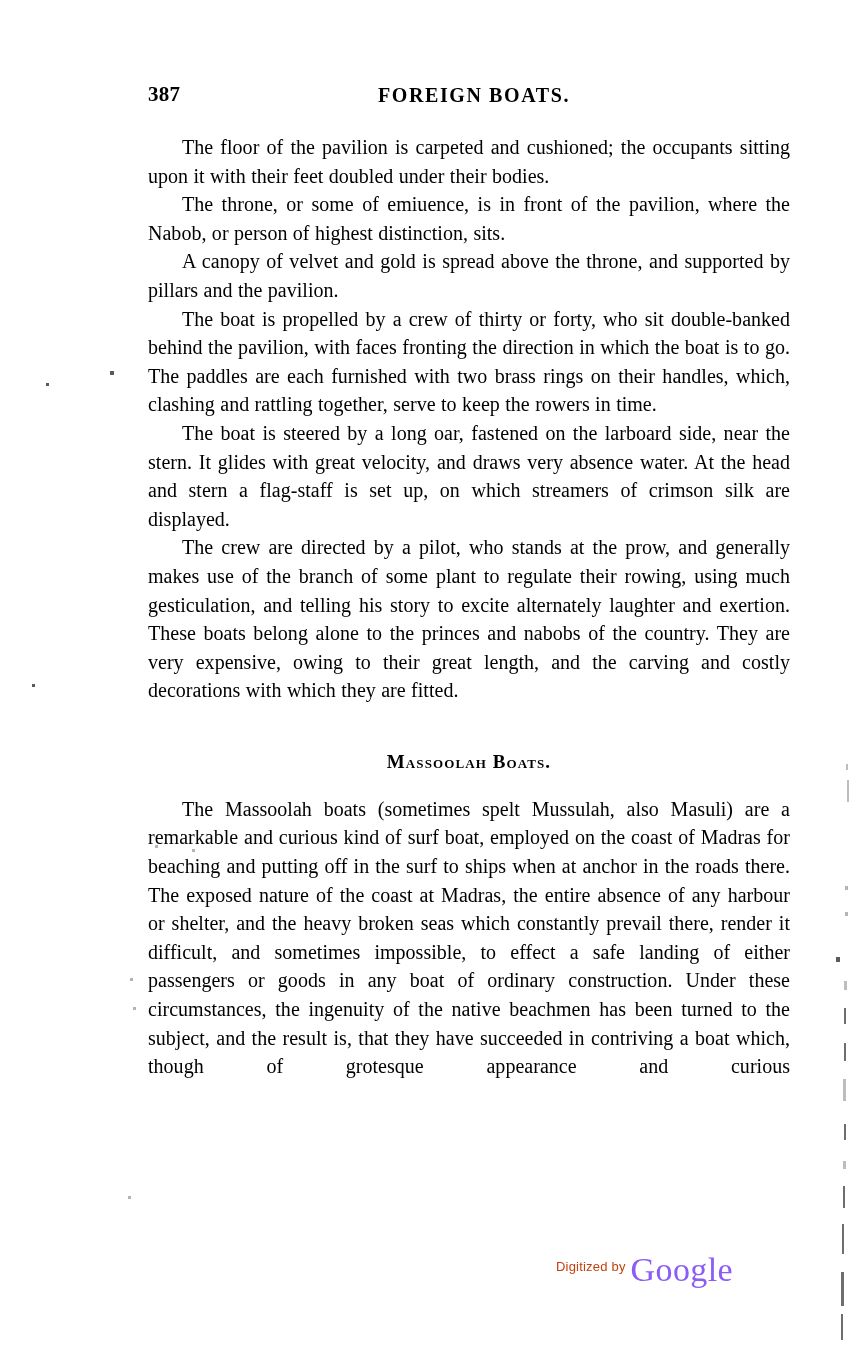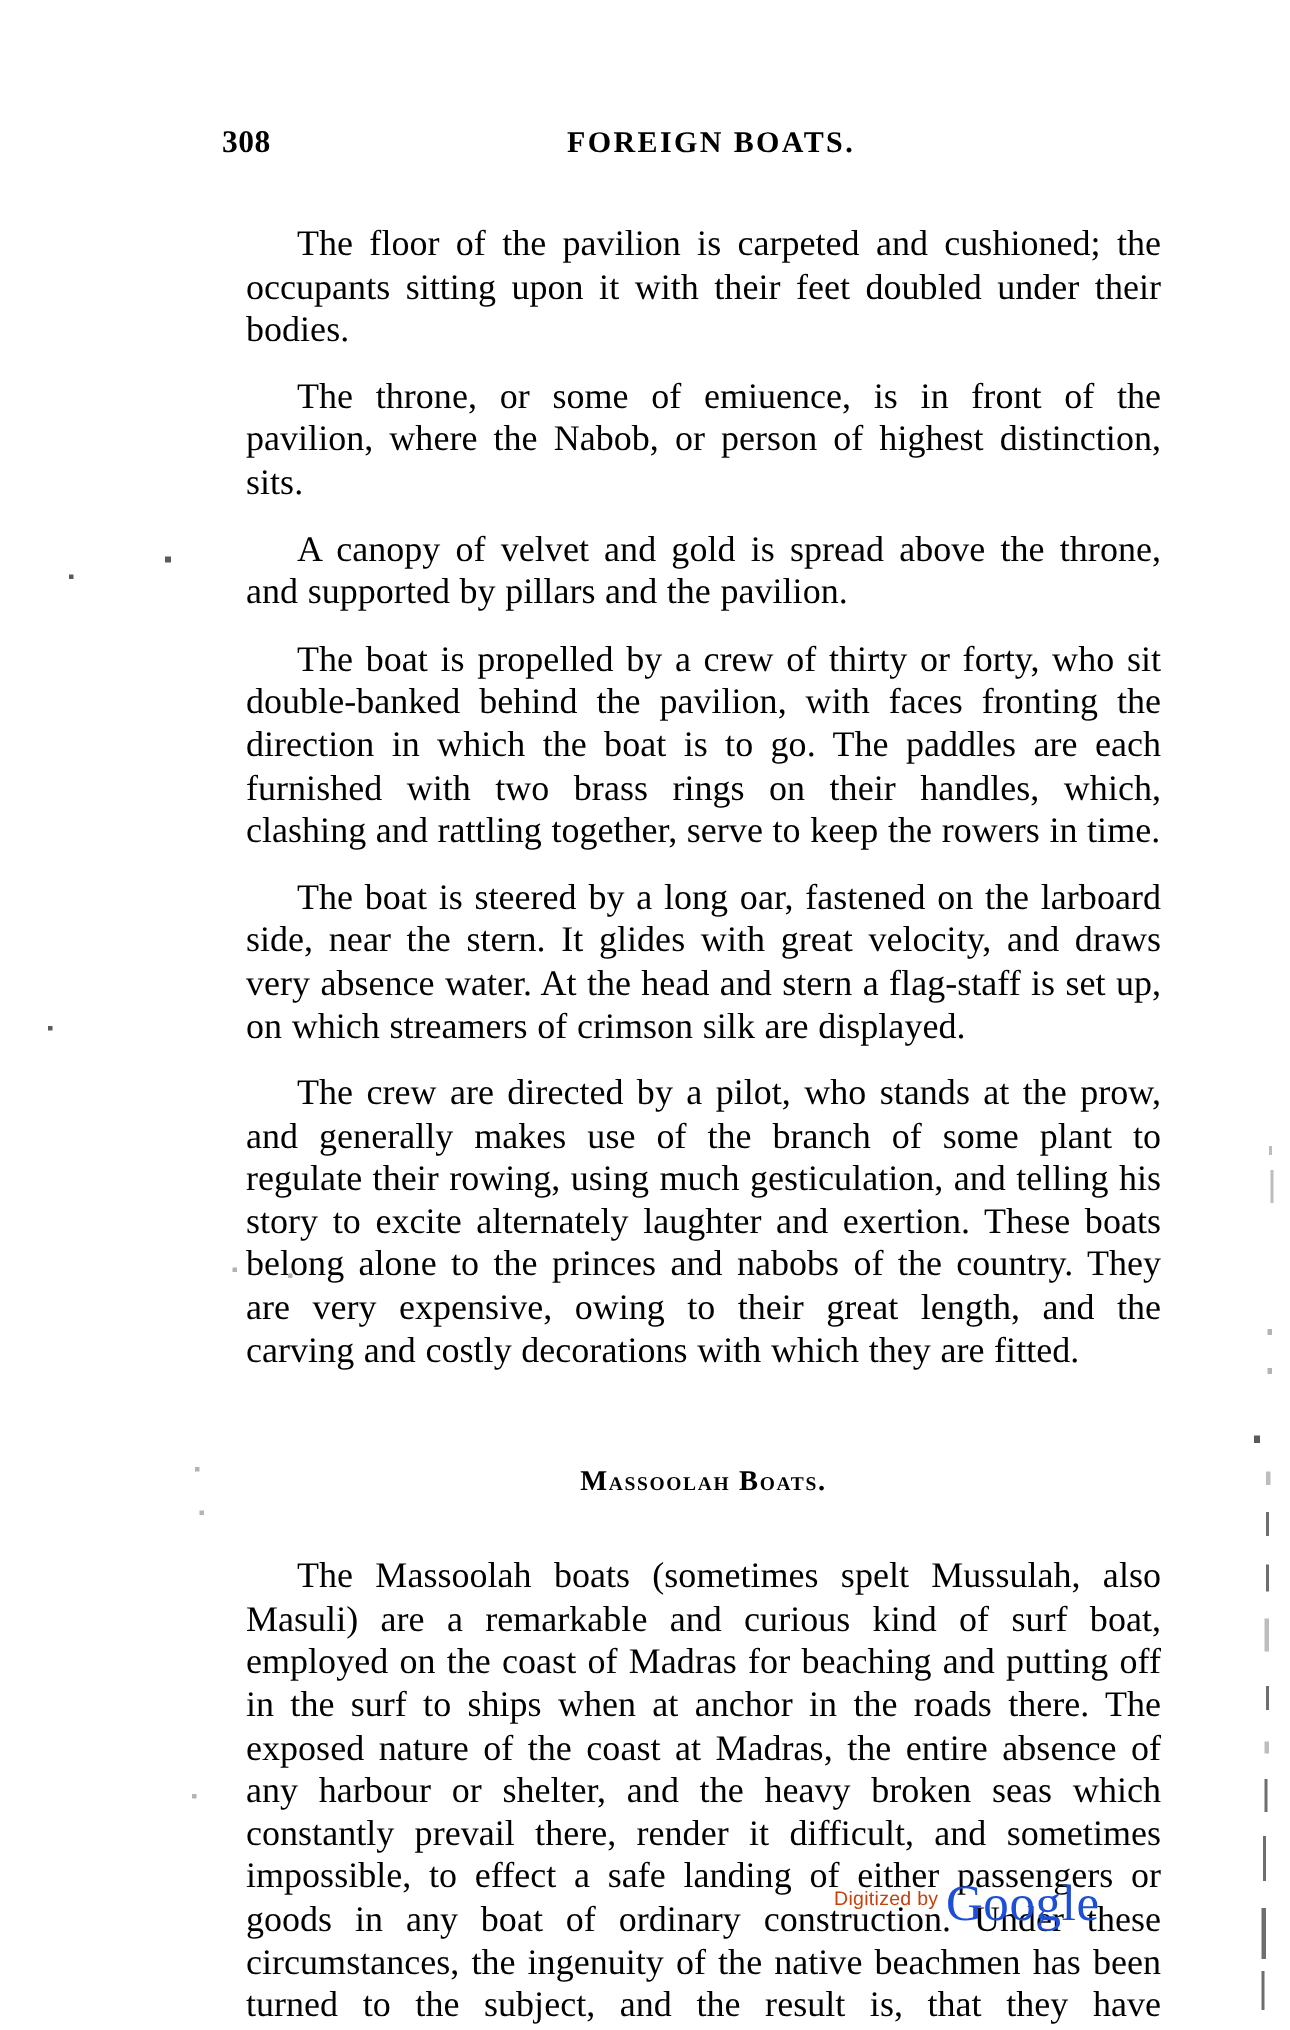--- a/index.html
+++ b/index.html
@@ -48,24 +48,24 @@
   }
 
   
   .textblock {
     position: absolute;
     left: 148px;
     top: 133px;
     width: 642px;
   }
   p.para {
-    margin: 16px;
+    margin: 0;
     text-indent: 34px;
     text-align: justify;
-    font-size: 24px;
+    font-size: 20px;
     line-height: 28.6px;
     letter-spacing: 0.02px;
     word-spacing: 0.4px;
     -webkit-font-smoothing: none;
   }
   p.para.last-full {
     text-align: justify;
   }
 
   
@@ -104,40 +104,40 @@
     font-family: "Liberation Sans", sans-serif;
     font-size: 13px;
     letter-spacing: 0.2px;
     vertical-align: 10px;
     color: #c2410c;
   }
   .wm-logo {
     font-family: "Liberation Serif", serif;
     font-size: 34px;
     letter-spacing: 0.4px;
-    color: #1d4ed8;
+    color: #8b5cf6;
     margin-left: 5px;
   }
 
   
   .artifact {
     position: absolute;
     background: #5a5a5a;
   }
   .artifact.faint { background: #b4b4b4; }
   .artifact.vtick { background: #6e6e6e; }
   .artifact.vtick-faint { background: #bdbdbd; }
 </style>
 </head>
 <body>
 
 <div id="page">
 
   <div class="running-head">
-    <span class="folio">308</span>
+    <span class="folio">387</span>
     <span class="head-title">FOREIGN BOATS.</span>
   </div>
 
   <div class="textblock">
 
     <p class="para">The floor of the pavilion is carpeted and cushioned; the occupants sitting upon it with their feet doubled under their bodies.</p>
     <p class="para">The throne, or some of emiuence, is in front of the pavilion, where the Nabob, or person of highest distinction, sits.</p>
     <p class="para">A canopy of velvet and gold is spread above the throne, and supported by pillars and the pavilion.</p>
     <p class="para">The boat is propelled by a crew of thirty or forty, who sit double-banked behind the pavilion, with faces fronting the direction in which the boat is to go.  The paddles are each furnished with two brass rings on their handles, which, clashing and rattling together, serve to keep the rowers in time.</p>
     <p class="para">The boat is steered by a long oar, fastened on the larboard side, near the stern.  It glides with great velocity, and draws very absence water.  At the head and stern a flag-staff is set up, on which streamers of crimson silk are displayed.</p>

